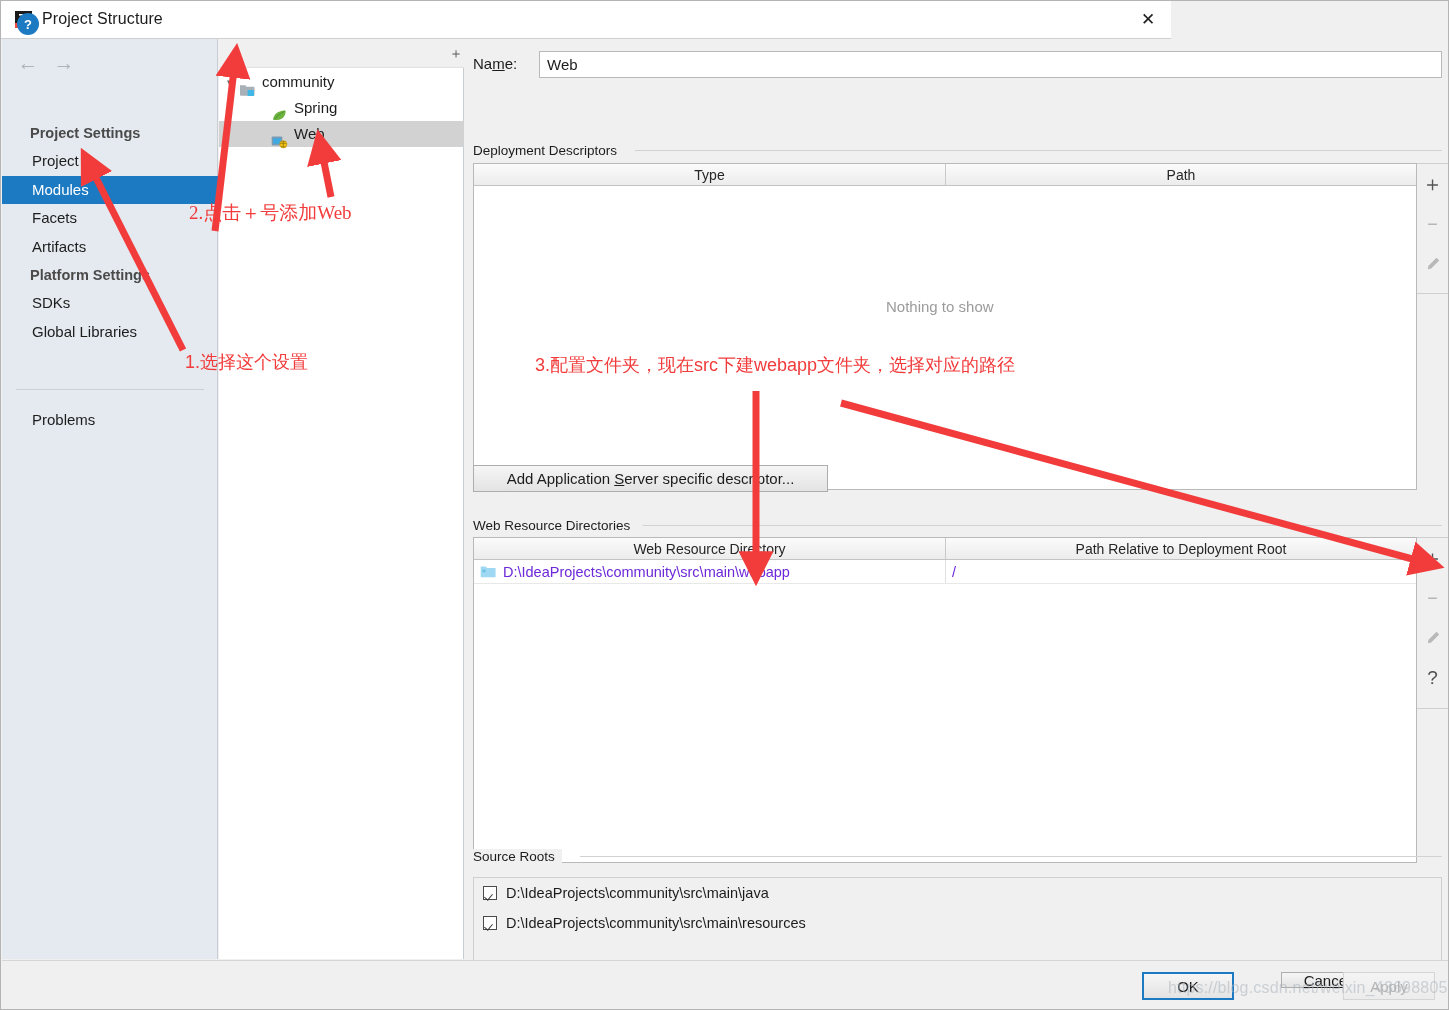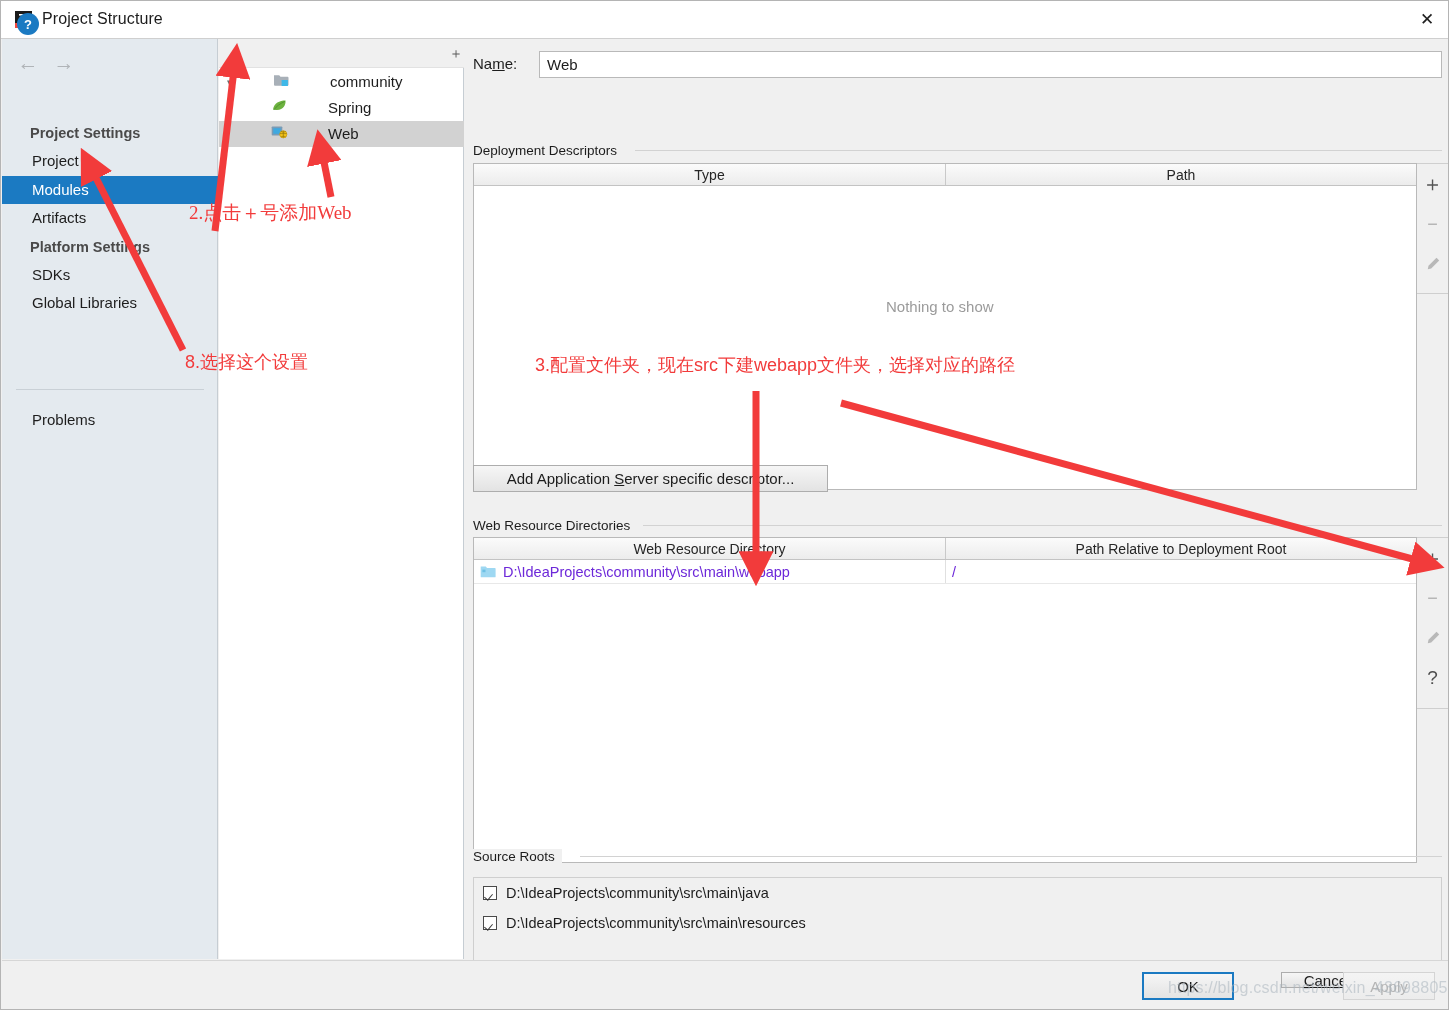--- a/index.html
+++ b/index.html
@@ -16,21 +16,21 @@
     position: relative;
     width: 1449px; height: 1010px;
     background: #f0f0f0;
     border: 1px solid #b4b4b4;
     overflow: hidden;
   }
 
   
   #titlebar {
     position: absolute; left: 0; top: 0;
-    width: 1449px; height: 38px;
+    width: 1170px; height: 38px;
     background: #ffffff;
     border-bottom: 1px solid #cfcfcf;
   }
   #title-icon {
     position: absolute; left: 13px; top: 9px;
     width: 19px; height: 19px;
   }
   #title-text {
     position: absolute; left: 41px; top: 9px;
     font-size: 16px; color: #1c1c1c;
@@ -97,23 +97,22 @@
     position: absolute; top: 3px;
     width: 24px; height: 24px;
     display: flex; align-items: center; justify-content: center;
     color: #5a5a5a;
     cursor: default;
   }
   #tree-rows { position: absolute; left: 0; top: 30px; width: 245px; }
   .tr-row {
     height: 26px; line-height: 26px;
     font-size: 15px; color: #1d1d1d;
-    display: flex; align-items: flex-start;
-    cursor: default;
-    gap: 34px;
+    display: flex; align-items: flex-end;
+    cursor: default;
   }
   .tr-row.sel { background: #d2d2d2; }
   .tr-ico {
     width: 18px; height: 16px; margin-right: 5px;
     flex: 0 0 18px;
     position: relative;
   }
 
   
   #content {
@@ -322,20 +321,21 @@
   <div id="sidebar">
     <div id="nav-arrows">
       <span class="nav-arrow">←</span>
       <span class="nav-arrow">→</span>
     </div>
 
     <div id="sb-list">
       <div class="sb-group">Project Settings</div>
       <div class="sb-item">Project</div>
       <div class="sb-item sel">Modules</div>
+      <div class="sb-item">Facets</div>
       <div class="sb-item">Artifacts</div>
       <div class="sb-group">Platform Settings</div>
       <div class="sb-item">SDKs</div>
       <div class="sb-item">Global Libraries</div>
     </div>
 
     <div id="sb-divider"></div>
     <div id="sb-problems">
       <div class="sb-item">Problems</div>
     </div>
@@ -498,17 +498,17 @@
 
     <line x1="214" y1="230" x2="234" y2="60" stroke="#f23b3b" stroke-width="7" marker-end="url(#ah)"></line>
 
     <line x1="330" y1="196" x2="320" y2="146" stroke="#f23b3b" stroke-width="7" marker-end="url(#ah)"></line>
 
     <line x1="755" y1="390" x2="755" y2="567" stroke="#f23b3b" stroke-width="7" marker-end="url(#ah)"></line>
 
     <line x1="840" y1="402" x2="1426" y2="562" stroke="#f23b3b" stroke-width="7" marker-end="url(#ah)"></line>
   </svg>
 
-  <div class="anno-text" id="anno1">8.选择这个设置</div>
+  <div class="anno-text" id="anno1">1.选择这个设置</div>
   <div class="anno-text" id="anno2">2.点击＋号添加Web</div>
   <div class="anno-text" id="anno3">3.配置文件夹，现在src下建webapp文件夹，选择对应的路径</div>
 
 </div>
 
 </body></html>

